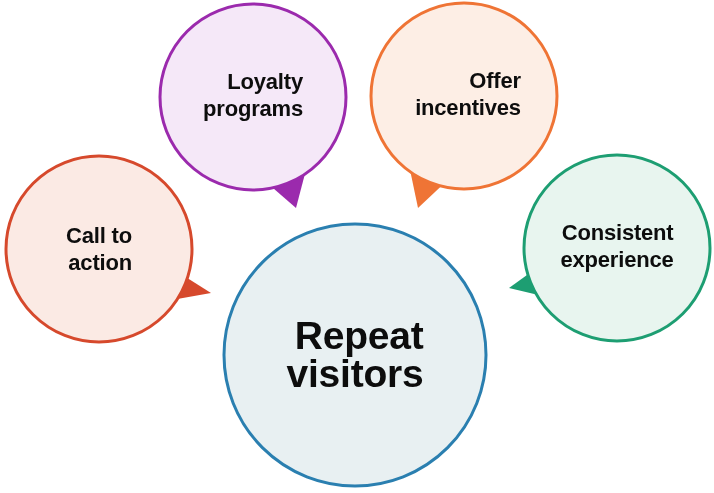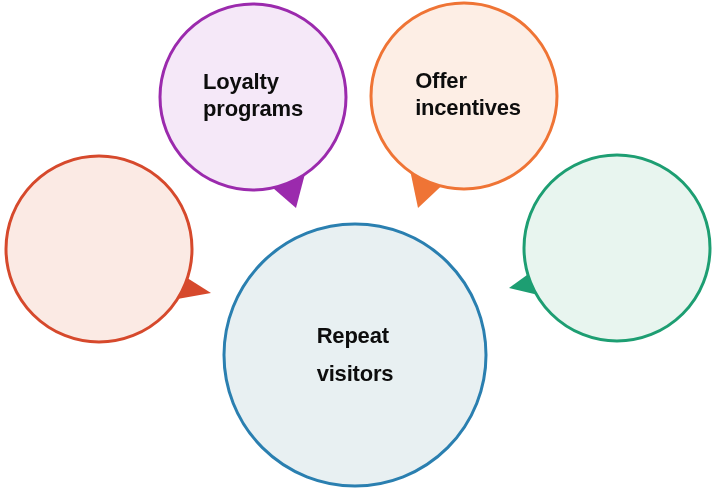--- a/index.html
+++ b/index.html
@@ -22,34 +22,34 @@
   #diagram-svg {
     position: absolute;
     left: 0;
     top: 0;
     width: 714px;
     height: 493px;
     display: block;
   }
   .node-label {
     position: absolute;
-    text-align: left;
+    text-align: right;
     font-weight: bold;
     color: #0d0d0d;
     white-space: pre-line;
     pointer-events: none;
     -webkit-font-smoothing: antialiased;
   }
   .satellite-label {
     font-size: 22px;
     line-height: 27px;
     letter-spacing: -0.2px;
   }
   .center-label {
-    font-size: 22px;
+    font-size: 39px;
     line-height: 38px;
     letter-spacing: -0.2px;
   }
 </style>
 </head>
 <body>
 
 <div id="diagram-root" style="background: rgb(255, 255, 255);">
 
   <svg id="diagram-svg" viewBox="0 0 714 493">
@@ -73,24 +73,28 @@
       <polygon id="tail-consistent-experience" points="545,262 509,288 551,298" fill="#1d9e72"></polygon>
       <circle id="circle-consistent-experience" cx="617" cy="248" r="93" fill="#e8f5ef" stroke="#1d9e72" stroke-width="3"></circle>
     </g>
 
     <g>
       <circle id="circle-center" cx="355" cy="355" r="131" fill="#e8f0f2" stroke="#2a7fb0" stroke-width="3"></circle>
     </g>
 
   </svg>
 
+  <div class="node-label satellite-label" id="label-call-to-action" style="left: 0px; top: 0px; width: 186px; transform: translate(6px, 156px); height: 186px; display: flex; align-items: center; justify-content: center;">Call to
+action</div>
 
   <div class="node-label satellite-label" id="label-loyalty-programs" style="left: 0px; top: 0px; width: 186px; transform: translate(160px, 2px); height: 186px; display: flex; align-items: center; justify-content: center;">Loyalty
 programs</div>
 
   <div class="node-label satellite-label" id="label-offer-incentives" style="left: 4px; top: 0px; width: 186px; transform: translate(371px, 1px); height: 186px; display: flex; align-items: center; justify-content: center;">Offer
 incentives</div>
 
+  <div class="node-label satellite-label" id="label-consistent-experience" style="left: 0px; top: 0px; width: 186px; transform: translate(524px, 153px); height: 186px; display: flex; align-items: center; justify-content: center;">Consistent
+experience</div>
 
   <div class="node-label center-label" id="label-center" style="left: 0px; top: 0px; width: 262px; transform: translate(224px, 224px); height: 262px; display: flex; align-items: center; justify-content: center;">Repeat
 visitors</div>
 
 </div>
 
 </body></html>

